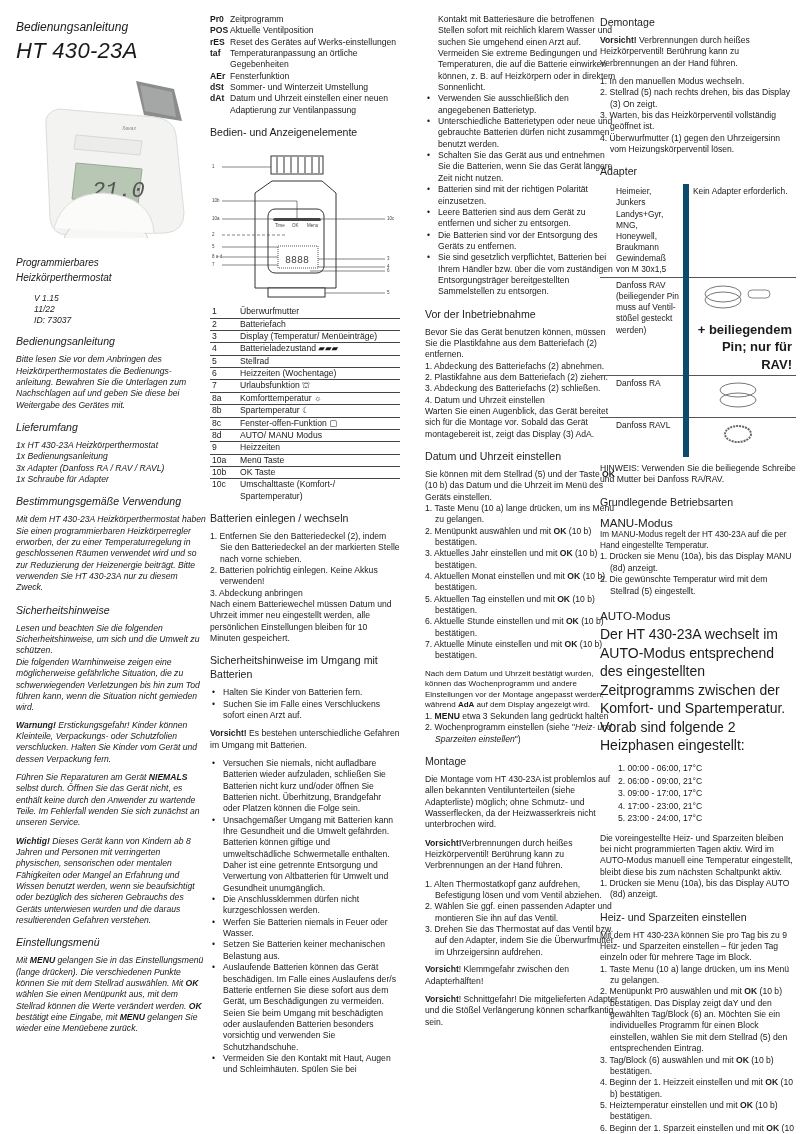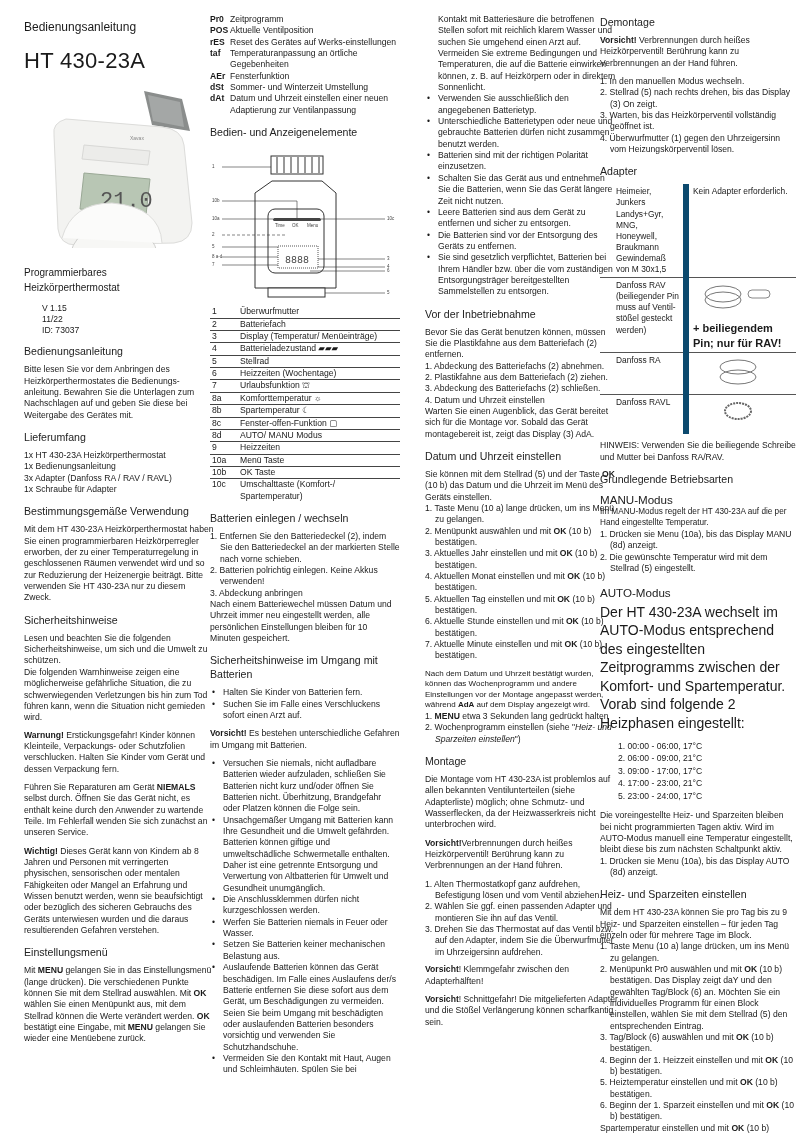--- a/index.html
+++ b/index.html
@@ -1,24 +1,24 @@
 <!DOCTYPE html>
 <html><head>
 <meta charset="utf-8">
 <style>
   * { box-sizing: border-box; margin: 0; padding: 0; }
   html, body { width: 802px; height: 1134px; background: #fff; overflow: hidden; }
   body { font-family: "Liberation Sans", sans-serif; color: #1a1a1a; font-size: 8.6px; line-height: 1.32; position: relative; }
   .col { position: absolute; top: 0; }
-  #c1 { left: 24px; width: 190px; }
+  #c1 { left: 16px; width: 190px; font-style: italic; }
   #c2 { left: 210px; width: 190px; }
   #c3 { left: 425px; width: 193px; }
   #c4 { left: 600px; width: 196px; }
   .doc-type { font-size: 12px; margin-top: 20px; }
-  .model { font-size: 22px; margin-top: 10px; letter-spacing: 0.3px; }
+  .model { font-size: 22px; letter-spacing: 0.3px; }
   .h2 { font-size: 10.6px; margin: 10px 0 5px 0; color: #222; }
   .h2.big { font-size: 11.6px; margin-top: 11px; }
   p { margin-bottom: 7px; }
   b { font-weight: bold; }
   .sub { font-size: 10px; margin-top: 14px; line-height: 1.5; }
   .meta { margin: 8px 0 0 18px; line-height: 1.25; }
   ol.n { list-style: none; padding-left: 0; }
   ol.n li { padding-left: 10px; text-indent: -10px; }
   ul.b { list-style: none; padding-left: 0; }
   ul.b li { position: relative; padding-left: 13px; }
@@ -27,21 +27,21 @@
   .codes .k { font-weight: bold; width: 20px; flex: none; }
   .codes .v { flex: 1; }
   table.parts { width: 100%; border-collapse: collapse; margin-top: 2px; }
   table.parts td { border-bottom: 1px solid #444; padding: 0 2px; vertical-align: top; font-size: 8.6px; }
   table.parts td:first-child { width: 28px; }
   table.adapt { width: 100%; border-collapse: collapse; margin-top: 4px; }
   table.adapt td { vertical-align: top; padding: 2px 4px; font-size: 8.4px; }
   table.adapt td:first-child { width: 86px; padding-left: 16px; }
   table.adapt td:last-child { border-left: 6px solid #0c4a6e; }
   table.adapt tr + tr td { border-top: 1px solid #555; }
-  .ad-cap { font-size: 11px; font-weight: bold; text-align: left; }
+  .ad-cap { font-size: 13px; font-weight: bold; text-align: right; }
   .prod { width: 175px; height: 165px; margin: 8px 0 0 8px; }
   .diag { width: 190px; height: 150px; margin-top: 6px; }
   .schedule { margin: 8px 0 8px 18px; line-height: 1.45; }
   .it { font-style: italic; }
 </style>
 </head>
 <body>
 
 <div class="col" id="c1">
   <div class="doc-type">Bedienungsanleitung</div>
@@ -268,22 +268,22 @@
     <li>Auslaufende Batterien können das Gerät beschädigen. Im Falle eines Auslaufens der/s Batterie entfernen Sie diese sofort aus dem Gerät, um Beschädigungen zu vermeiden. Seien Sie beim Umgang mit beschädigten oder auslaufenden Batterien besonders vorsichtig und verwenden Sie Schutzhandschuhe.</li>
     <li>Vermeiden Sie den Kontakt mit Haut, Augen und Schleimhäuten. Spülen Sie bei</li>
   </ul>
 </div>
 
 <div class="col" id="c3">
   <p style="margin:14px 0 0 13px">Kontakt mit Batteriesäure die betroffenen Stellen sofort mit reichlich klarem Wasser und suchen Sie umgehend einen Arzt auf. Vermeiden Sie extreme Bedingungen und Temperaturen, die auf die Batterie einwirken können, z. B. auf Heizkörpern oder in direktem Sonnenlicht.</p>
   <ul class="b" style="margin-bottom:6px">
     <li>Verwenden Sie ausschließlich den angegebenen Batterietyp.</li>
     <li>Unterschiedliche Batterietypen oder neue und gebrauchte Batterien dürfen nicht zusammen benutzt werden.</li>
+    <li>Schalten Sie das Gerät aus und entnehmen Sie die Batterien, wenn Sie das Gerät längere Zeit nicht nutzen.</li>
     <li>Batterien sind mit der richtigen Polarität einzusetzen.</li>
-    <li>Schalten Sie das Gerät aus und entnehmen Sie die Batterien, wenn Sie das Gerät längere Zeit nicht nutzen.</li>
     <li>Leere Batterien sind aus dem Gerät zu entfernen und sicher zu entsorgen.</li>
     <li>Die Batterien sind vor der Entsorgung des Geräts zu entfernen.</li>
     <li>Sie sind gesetzlich verpflichtet, Batterien bei Ihrem Händler bzw. über die vom zuständigen Entsorgungsträger bereitgestellten Sammelstellen zu entsorgen.</li>
   </ul>
 
   <div class="h2">Vor der Inbetriebnahme</div>
   <div>Bevor Sie das Gerät benutzen können, müssen Sie die Plastikfahne aus dem Batteriefach (2) entfernen.</div>
   <ol class="n">
     <li>1. Abdeckung des Batteriefachs (2) abnehmen.</li>
     <li>2. Plastikfahne aus dem Batteriefach (2) ziehen.</li>

